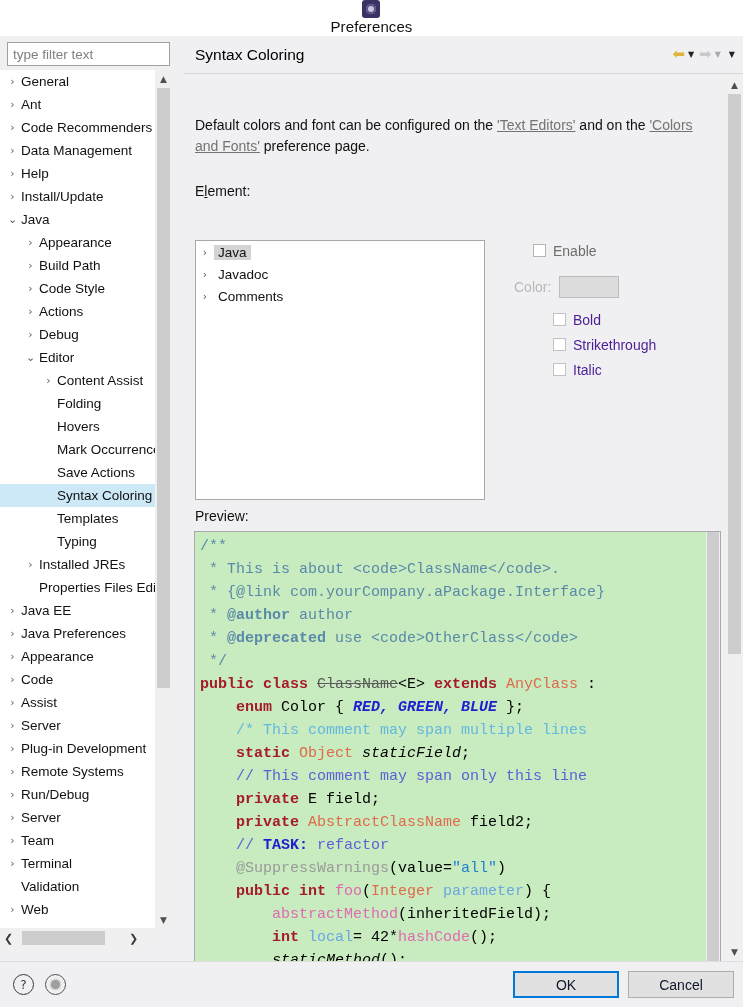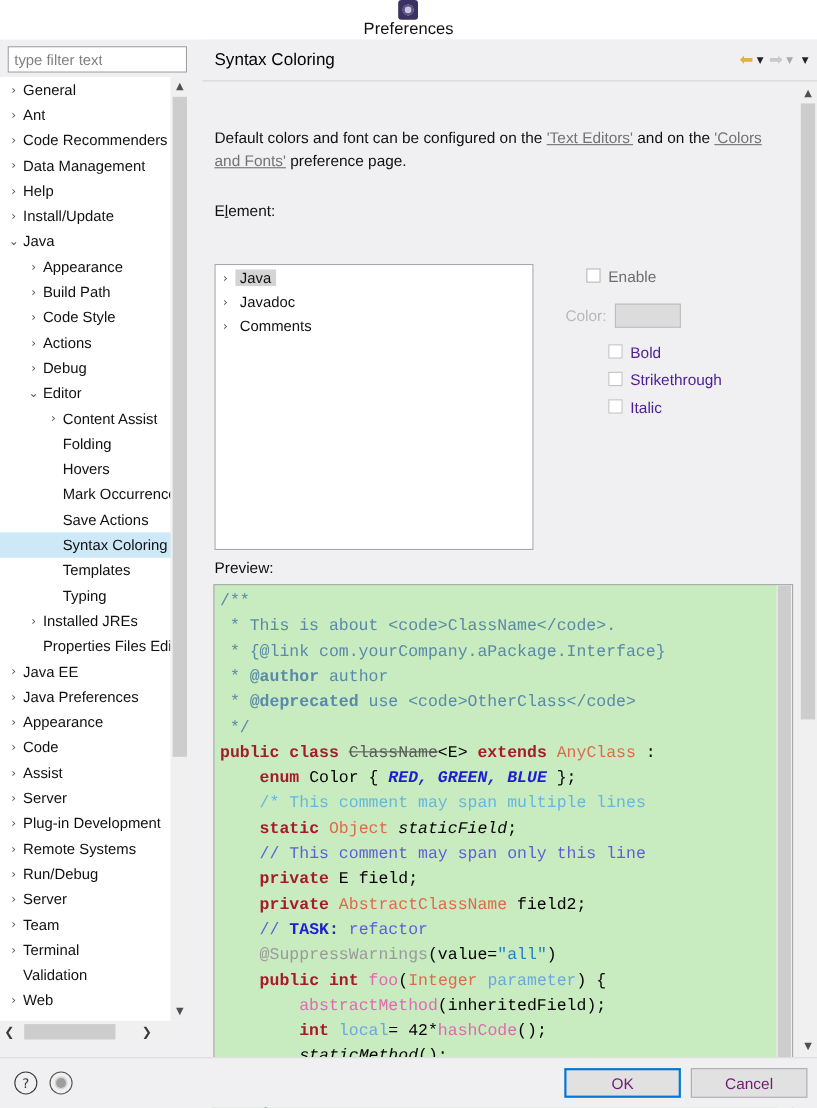--- a/index.html
+++ b/index.html
@@ -217,21 +217,21 @@
     font-size: 12px; color: #3a3a3a; font-family: "DejaVu Sans", sans-serif;
   }
   #help-ico { left: 13px; }
   #rec-ico { left: 45px; border-color: #555; }
   #rec-ico::after {
     content: ""; width: 9px; height: 9px; border-radius: 50%;
     background: #9e9e9e; box-shadow: 0 0 0 1.5px #d6d6d6;
   }
   .dlgbtn {
     position: absolute; top: 971px; height: 27px; width: 106px;
-    font-size: 14px; color: #701a75;
+    font-size: 14px; color: #0f172a;
     display: flex; align-items: center; justify-content: center;
     background: #e1e1e1; border: 1px solid #adadad;
   }
   #ok-btn { left: 513px; border: 2px solid #0078d7; background: #e1e1e1; }
   #cancel-btn { left: 628px; }
 </style>
 </head>
 <body>
 
 <div id="titlebar">

